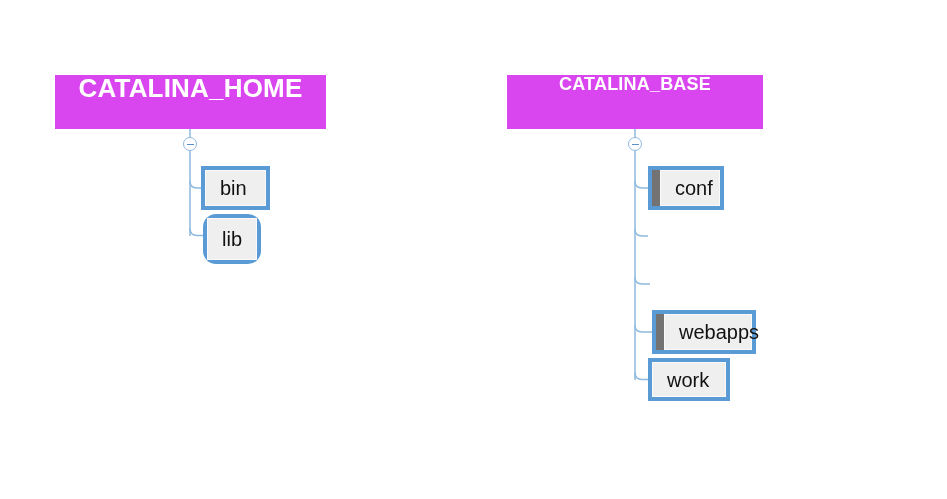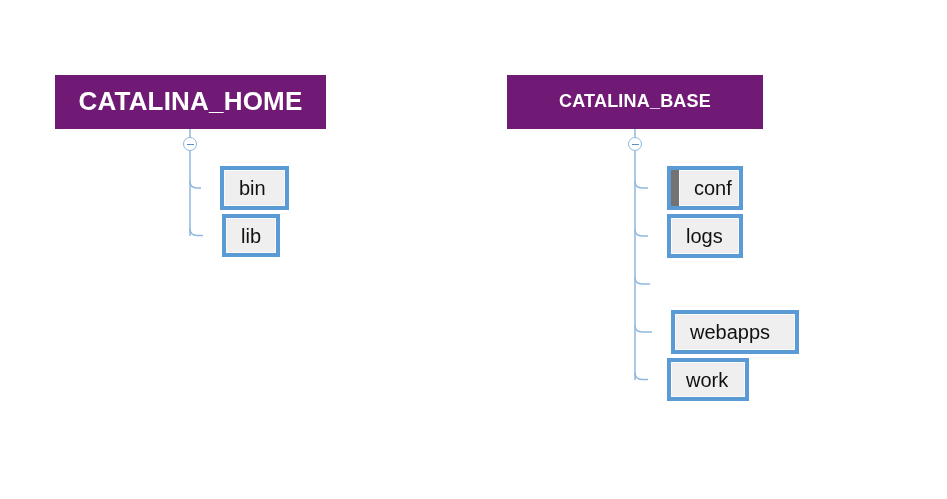--- a/index.html
+++ b/index.html
@@ -15,25 +15,25 @@
     position: relative;
   }
   #canvas {
     position: absolute;
     left: 0; top: 0;
     width: 947px;
     height: 499px;
   }
   .tree-header {
     position: absolute;
-    background: #701a75;
+    background: #d946ef;
     color: #ffffff;
     font-weight: bold;
     display: flex;
-    align-items: center;
+    align-items: flex-start;
     justify-content: center;
     letter-spacing: 0.2px;
     box-sizing: border-box;
     white-space: nowrap;
   }
   .tree-header-label {
     display: block;
     line-height: 1;
     padding-bottom: 2px;
   }
@@ -46,21 +46,20 @@
   }
   
   .node {
     position: absolute;
     box-sizing: border-box;
     background: #737373;
     border: 4px solid #5B9BD5;
     display: flex;
     align-items: center;
     box-shadow: 0 0 0 1px rgba(91,155,213,0.0);
-    margin-left: 19px;
   }
   .node-inner {
     box-sizing: border-box;
     width: 100%;
     height: 100%;
     border: 1px solid #FAFAFA;
     background: #EFEFEF;
     display: flex;
     align-items: center;
     padding-left: 14px;
@@ -102,21 +101,21 @@
       <line x1="190" y1="151" x2="190" y2="236" stroke="#8FB9DE" stroke-width="1.5"></line>
       <path d="M 190 181 L 190 181 Q 190 188 197 188 L 201 188" fill="none" stroke="#8FB9DE" stroke-width="1.5"></path>
       <path d="M 190 228.5 L 190 228.5 Q 190 235.5 197 235.5 L 203 235.5" fill="none" stroke="#8FB9DE" stroke-width="1.5"></path>
     </svg>
     <div class="toggle" style="left: 183px; top: 137px;"></div>
     <div class="node" style="left: 201px; top: 166px; width: 69px; height: 44px;">
       <div class="node-inner">
         <span class="node-label">bin</span>
       </div>
     </div>
-    <div class="node" style="left: 203px; top: 214px; width: 58px; height: 43px;">
+    <div class="node" style="left: 203px; top: 214px; width: 58px; height: 50px; border-radius: 13px;">
       <div class="node-inner">
         <span class="node-label">lib</span>
       </div>
     </div>
     <div class="tree-header" style="left: 507px; top: 75px; width: 256px; height: 54px; font-size: 18px;">
       <span class="tree-header-label">CATALINA_BASE</span>
     </div>
     <svg class="connectors" width="947" height="499">
       <line x1="635" y1="129" x2="635" y2="137" stroke="#8FB9DE" stroke-width="1.5"></line>
       <line x1="635" y1="151" x2="635" y2="380" stroke="#8FB9DE" stroke-width="1.5"></line>
@@ -125,26 +124,21 @@
       <path d="M 635 277 L 635 277 Q 635 284 642 284 L 650 284" fill="none" stroke="#8FB9DE" stroke-width="1.5"></path>
       <path d="M 635 325 L 635 325 Q 635 332 642 332 L 652 332" fill="none" stroke="#8FB9DE" stroke-width="1.5"></path>
       <path d="M 635 372.5 L 635 372.5 Q 635 379.5 642 379.5 L 648 379.5" fill="none" stroke="#8FB9DE" stroke-width="1.5"></path>
     </svg>
     <div class="toggle" style="left: 628px; top: 137px;"></div>
     <div class="node" style="left: 648px; top: 166px; width: 76px; height: 44px; padding-left: 8px;">
       <div class="node-inner">
         <span class="node-label">conf</span>
       </div>
     </div>
-    <div class="node" style="left: 648px; top: 214px; width: 76px; height: 44px;">
-      <div class="node-inner">
-        <span class="node-label">logs</span>
-      </div>
-    </div>
-    <div class="node" style="left: 652px; top: 310px; width: 128px; height: 44px;">
+    <div class="node" style="left: 652px; top: 310px; width: 104px; height: 44px; padding-left: 8px;">
       <div class="node-inner">
         <span class="node-label">webapps</span>
       </div>
     </div>
     <div class="node" style="left: 648px; top: 358px; width: 82px; height: 43px;">
       <div class="node-inner">
         <span class="node-label">work</span>
       </div>
     </div>
   </div>

